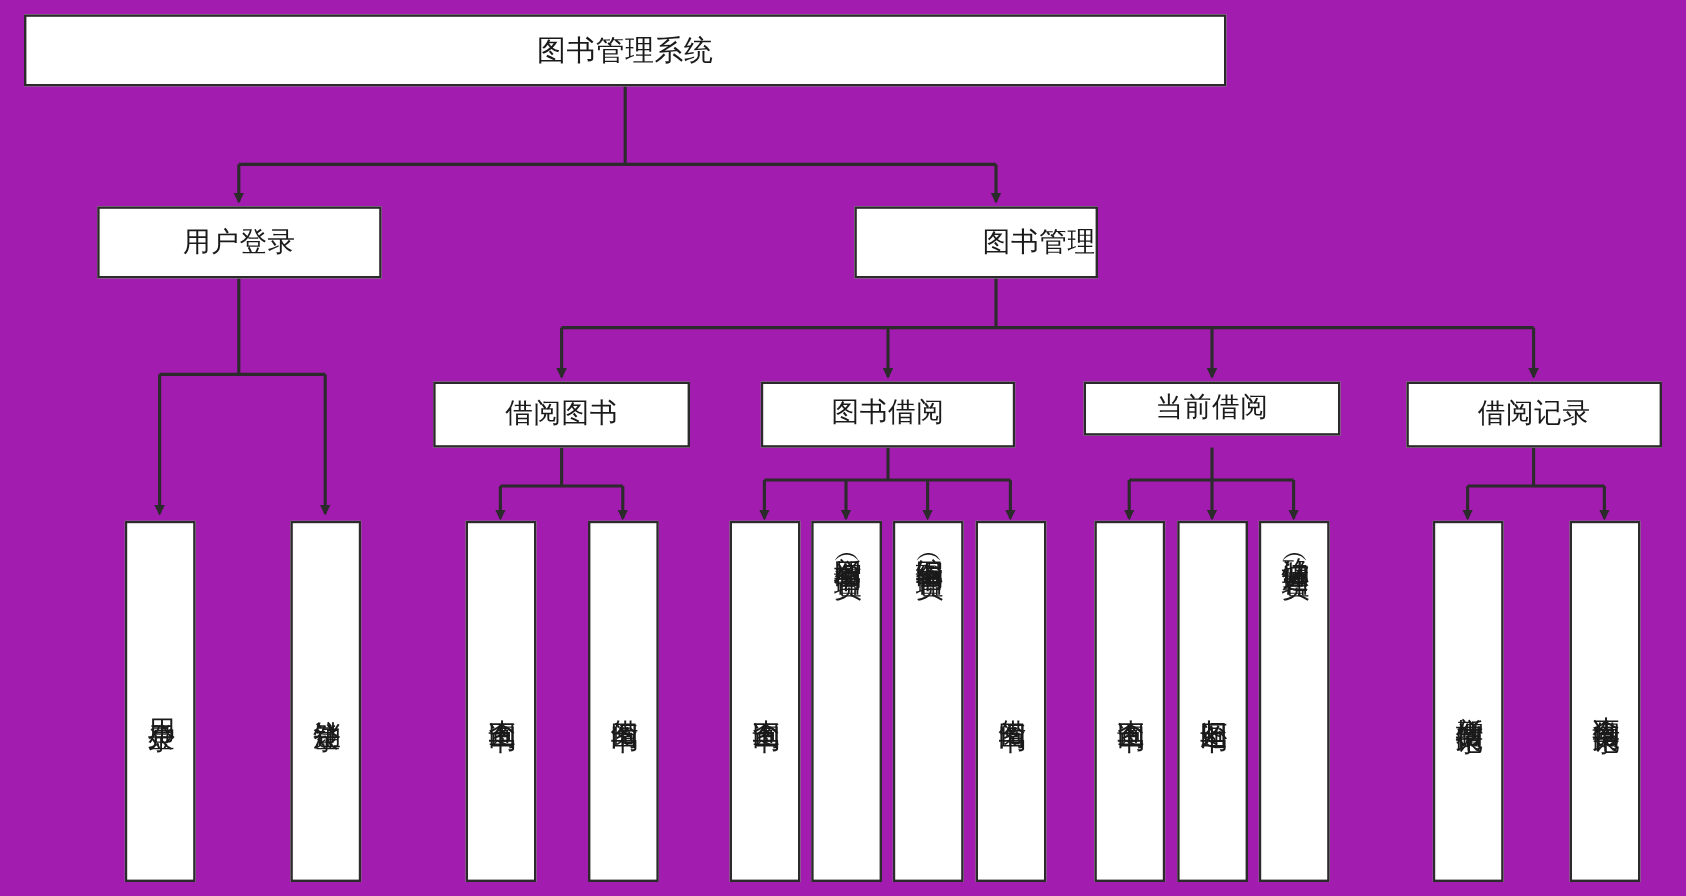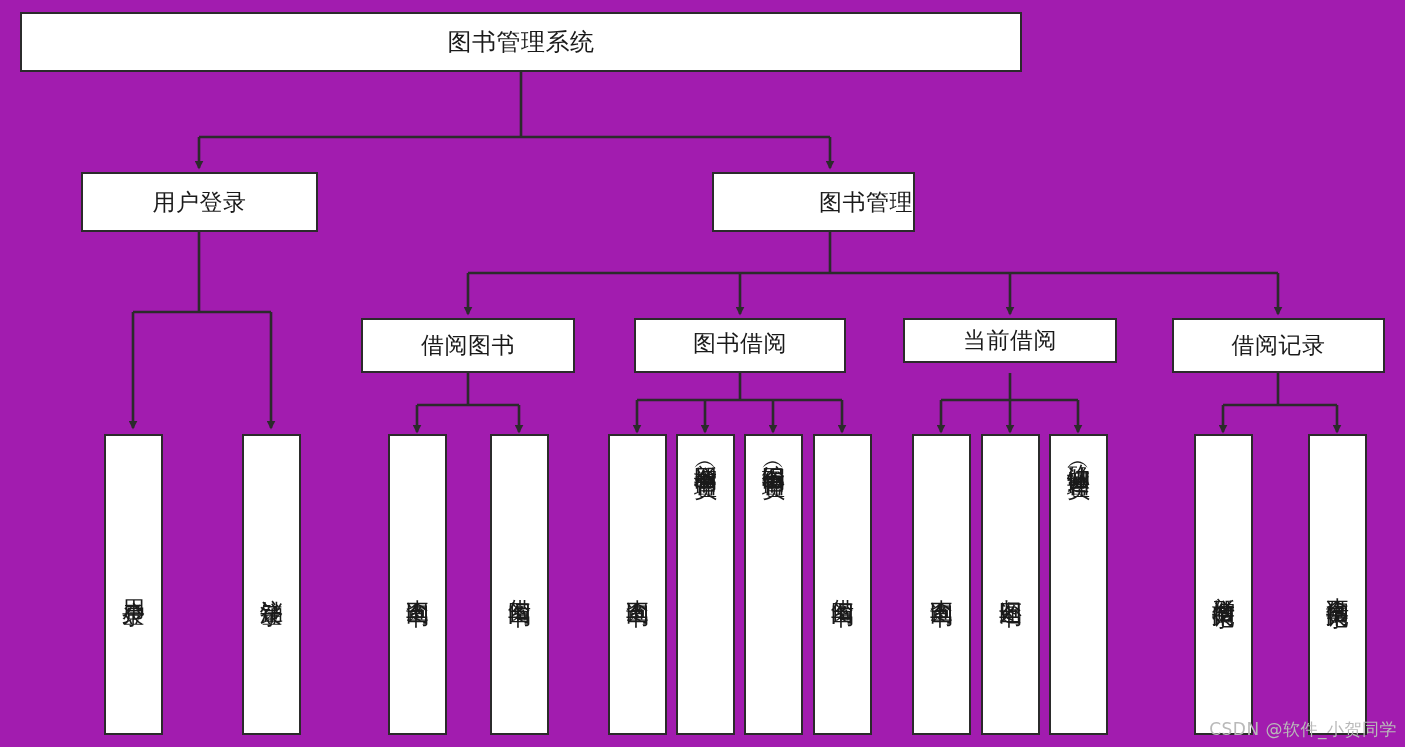--- a/index.html
+++ b/index.html
@@ -211,15 +211,14 @@
   </div>
 
   <div class="node vert centered" style="left:1194px; top:434px; width:59px; height:301px;">
     <span class="node-label">新增借阅记录</span>
   </div>
 
   <div class="node vert centered" style="left:1308px; top:434px; width:59px; height:301px;">
     <span class="node-label">查询借阅记录</span>
   </div>
 
-  <div id="watermark">CSDN @软件_小贺同学</div>
 
 </div>
 
 </body></html>

